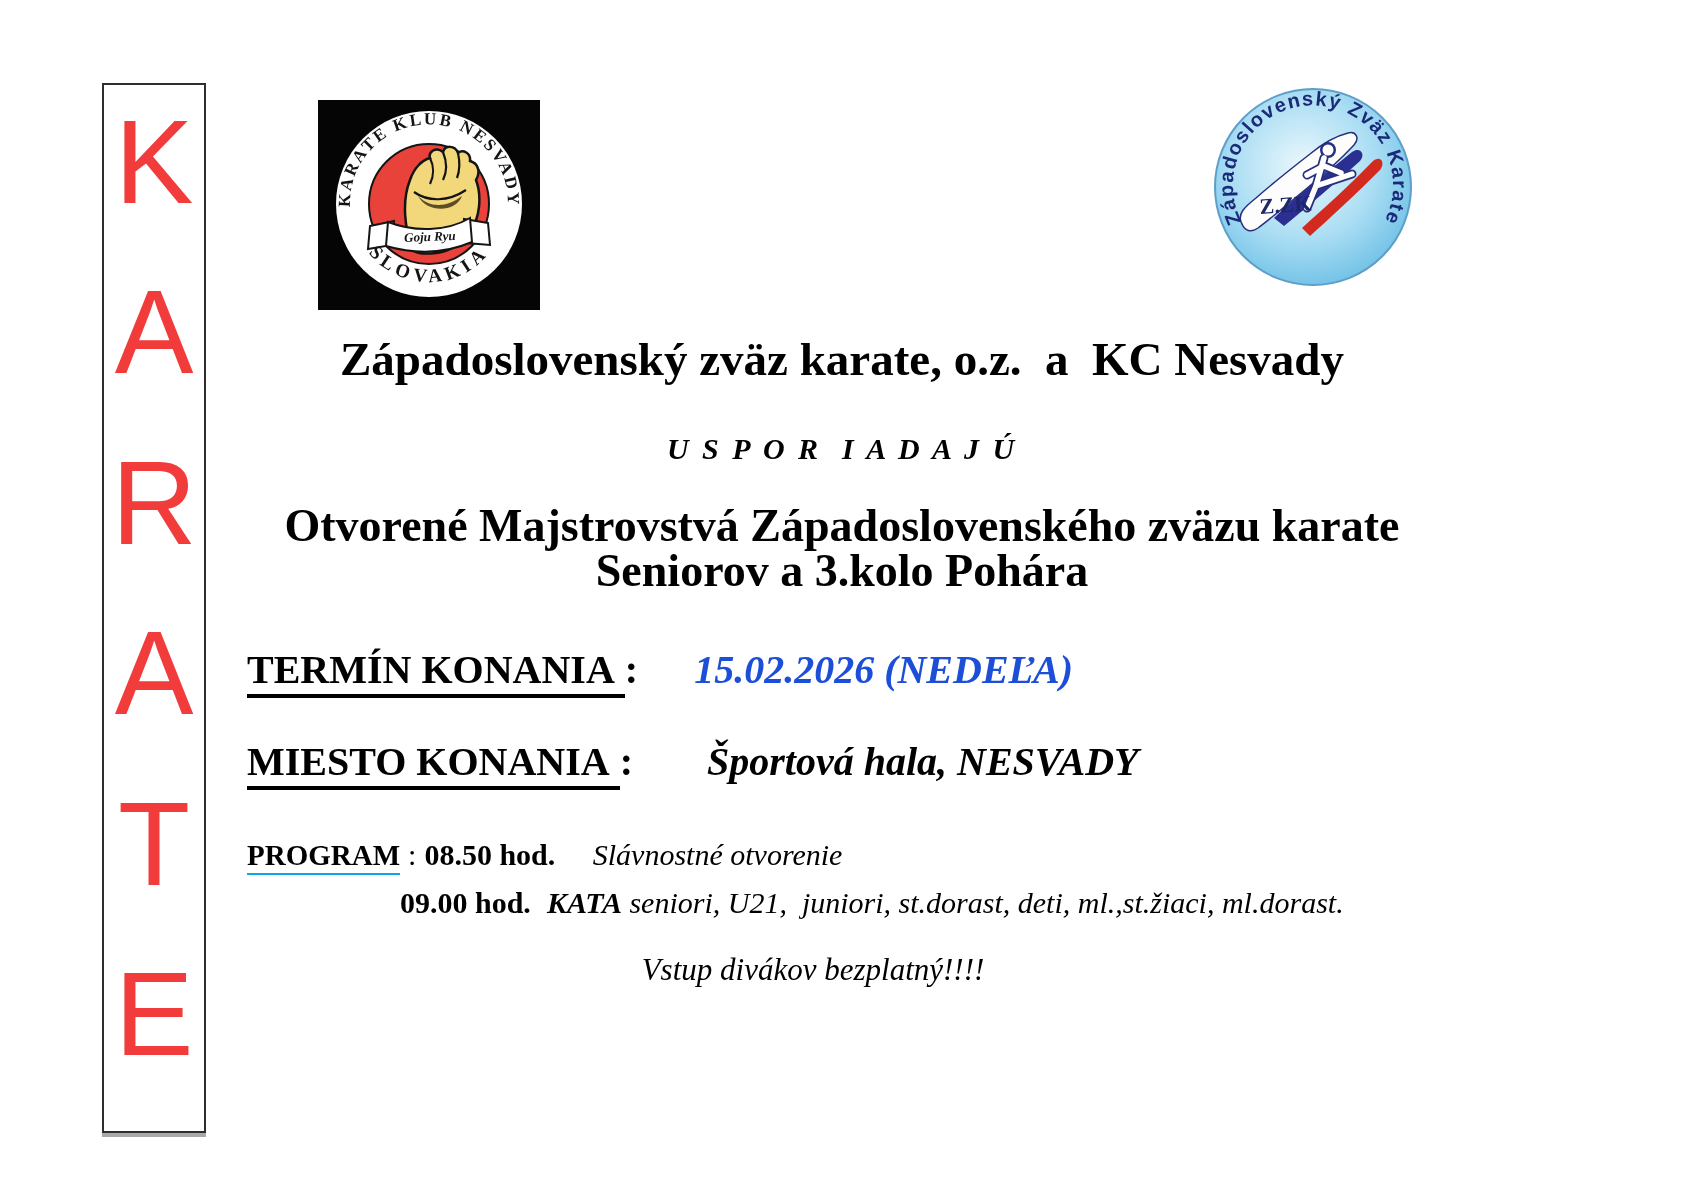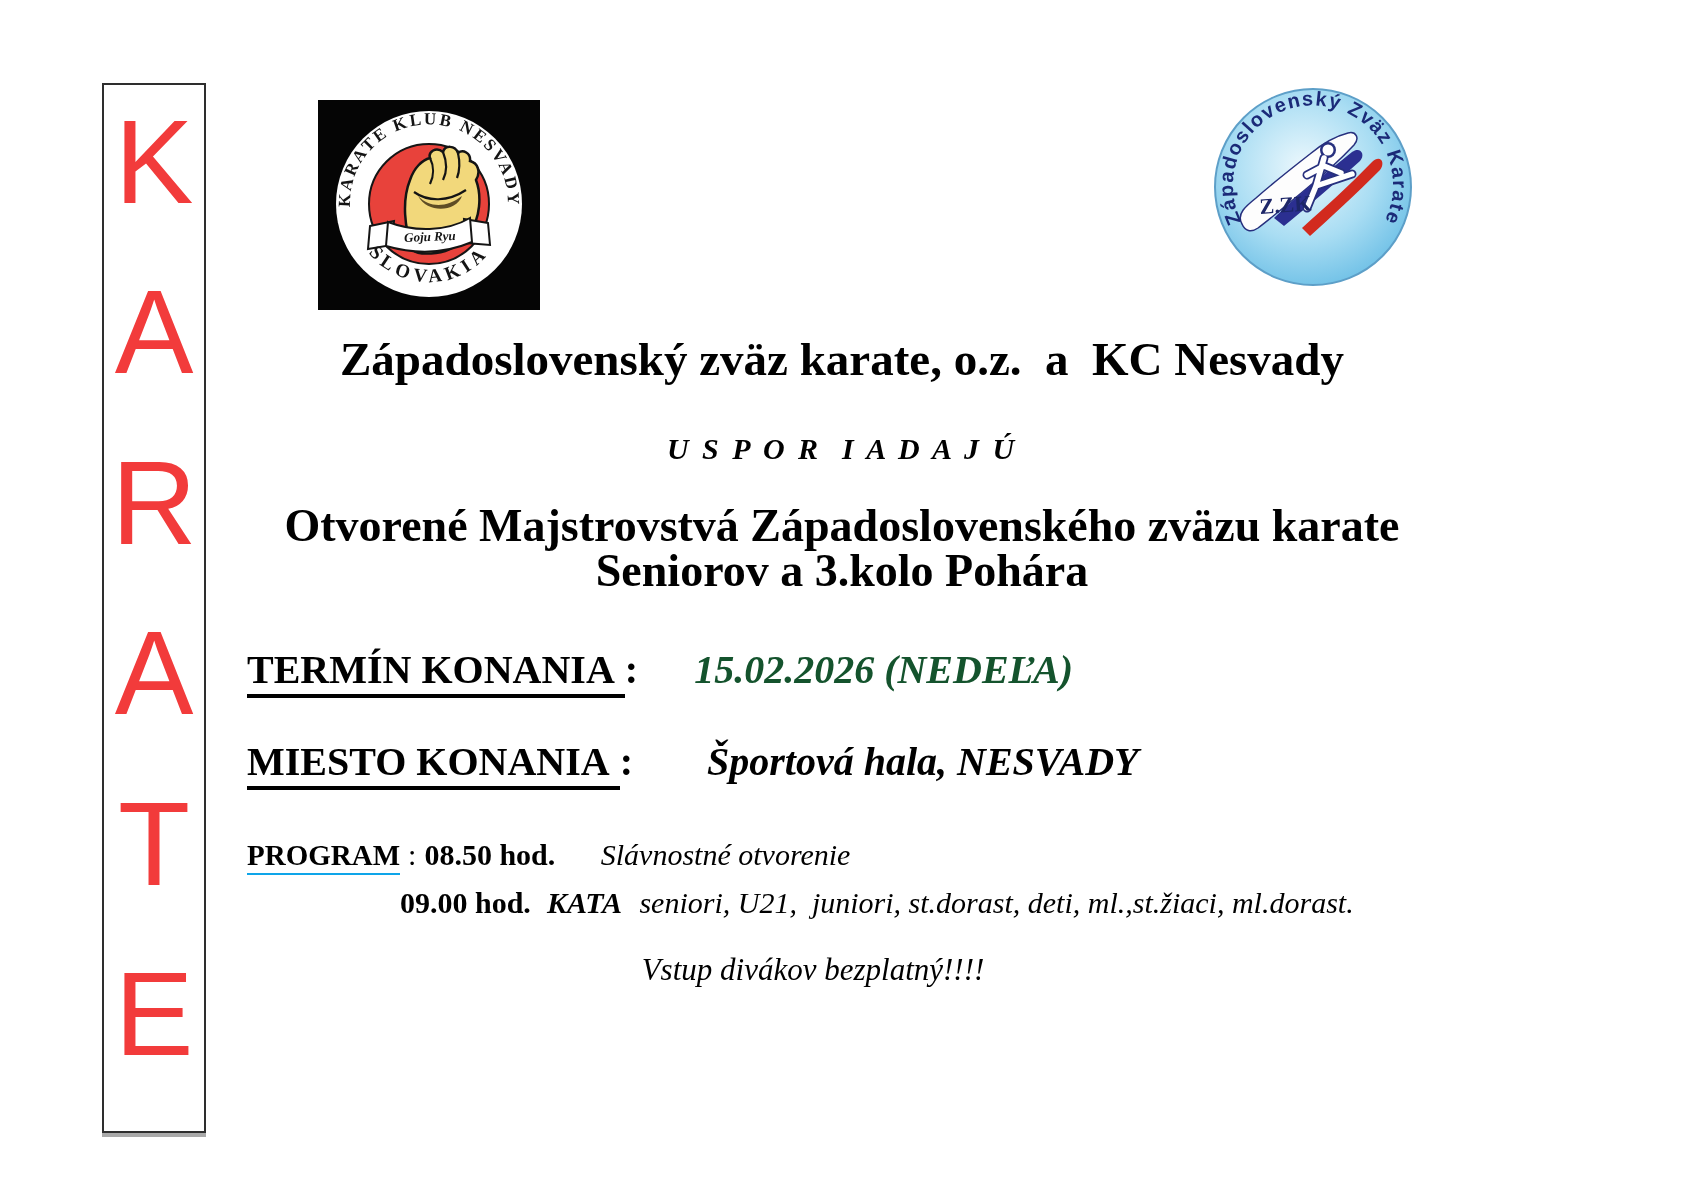--- a/index.html
+++ b/index.html
@@ -54,23 +54,23 @@
   .val-place{margin-left:64px;font-weight:bold;font-style:italic;color:#000;}
 
   .row-prog1{top:838px;font-size:30px;}
   .row-prog2{top:886px;left:400px;font-size:30px;}
   .prog-label{
     font-size:29px;font-weight:bold;border-bottom:2px solid #0ea5e9;
     padding-bottom:1px;display:inline-block;line-height:1.15;
   }
   .prog-colon{margin:0 8px 0 8px;}
   .prog-time{font-weight:bold;}
-  .prog-desc{font-style:italic;margin-left:38px;}
+  .prog-desc{font-style:italic;margin-left:30px;}
   .prog-kata{font-weight:bold;font-style:italic;margin-left:16px;}
-  .prog-desc2{font-style:italic;margin-left:10px;}
+  .prog-desc2{font-style:italic;}
 
   .footer-note{
     position:absolute;top:952px;left:0;width:1570px;text-align:center;
     font-size:31px;font-style:italic;margin-left:28px;
   }
 </style>
 </head>
 <body>
 
 <div class="karate-banner">
@@ -142,21 +142,21 @@
   </svg>
 </div>
 
 <div class="event-title pre">Západoslovenský zväz karate, o.z.  a  KC Nesvady</div>
 <div class="subtitle pre">U S P O R  I A D A J Ú</div>
 <div class="heading1">Otvorené Majstrovstvá Západoslovenského zväzu karate</div>
 <div class="heading2">Seniorov a 3.kolo Pohára</div>
 
 <div class="row row-termin">
   <span class="label-u">TERMÍN KONANIA</span><span class="colon-b">:</span>
-  <span class="val-date" style="color:#14532d;font-style:italic;">15.02.2026 (NEDEĽA)</span>
+  <span class="val-date" style="color:#1d4ed8;font-style:italic;">15.02.2026 (NEDEĽA)</span>
 </div>
 
 <div class="row row-miesto">
   <span class="label-u">MIESTO KONANIA</span><span class="colon-b">:</span>
   <span class="val-place">Športová hala, NESVADY</span>
 </div>
 
 <div class="row row-prog1">
   <span class="prog-label">PROGRAM</span><span class="prog-colon">:</span><span class="prog-time">08.50 hod.</span>
   <span class="prog-desc">Slávnostné otvorenie</span>

